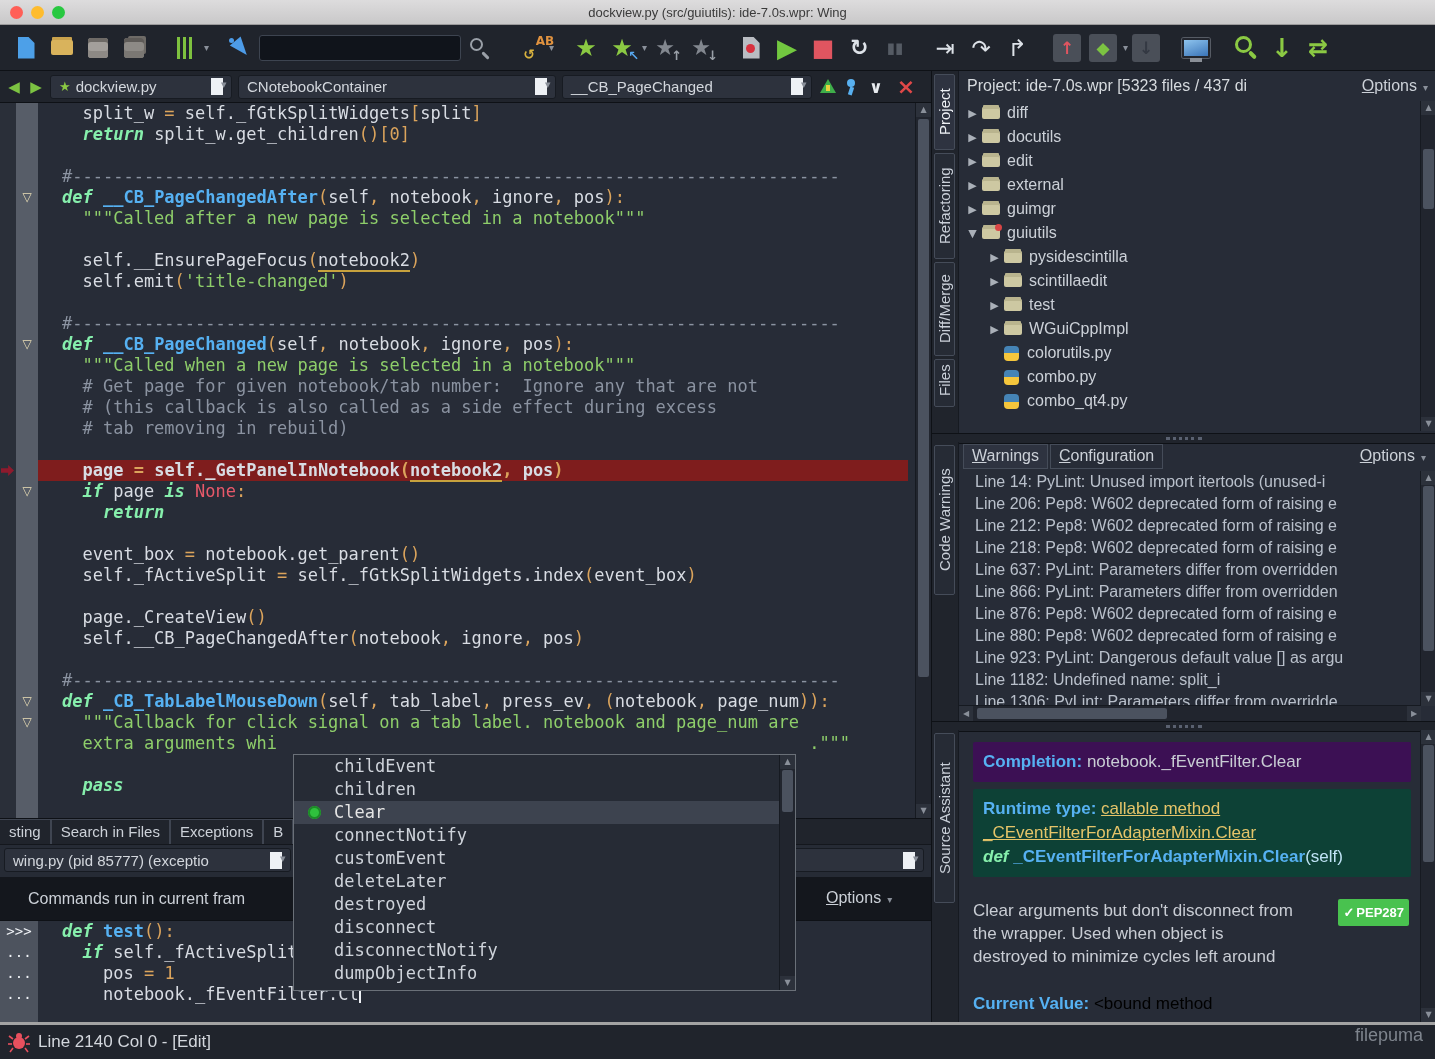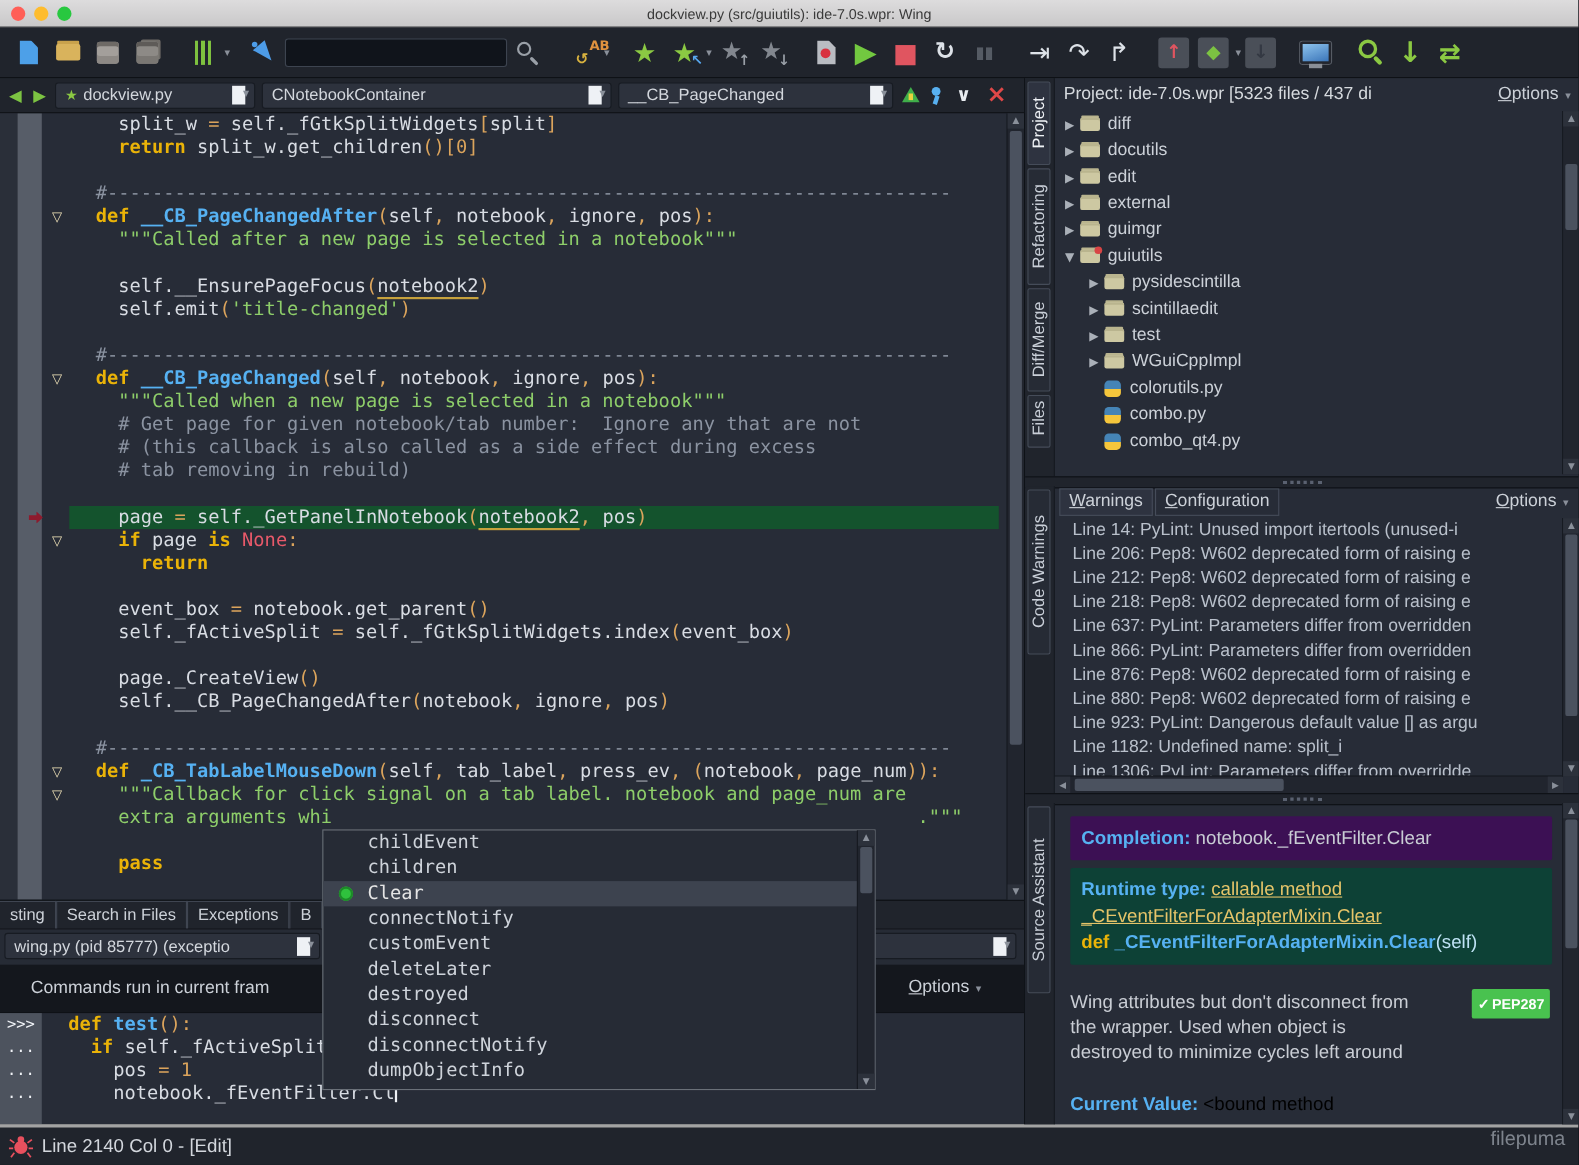--- a/index.html
+++ b/index.html
@@ -76,30 +76,30 @@
     border-left:8px solid transparent;border-right:8px solid transparent;border-bottom:14px solid #3fae4a;}
   .warn-tri::after{content:"";position:absolute;left:8px;top:8px;width:4px;height:6px;background:#e8d23f;}
   .pin-blue{position:relative;width:14px;height:20px;}
   .pin-blue::before{content:"";position:absolute;left:3px;top:2px;width:8px;height:8px;border-radius:50%;background:#58b0f0;}
   .pin-blue::after{content:"";position:absolute;left:5px;top:10px;width:4px;height:8px;background:#58b0f0;transform:rotate(18deg);}
 
   
   #code{left:0;top:103px;width:931px;height:715px;background:#272c37;overflow:hidden;}
   #code::before{content:"";position:absolute;left:0;top:0;bottom:0;width:16px;background:#2a2f39;}
   #code::after{content:"";position:absolute;left:16px;top:0;bottom:0;width:22px;background:#575d68;}
-  .crow{display:flex;height:21px;line-height:21px;position:relative;z-index:2;margin-left:25px;}
+  .crow{display:flex;height:21px;line-height:21px;position:relative;z-index:2;}
   .gm{width:16px;flex:none;position:relative;}
   .gf{width:22px;flex:none;text-align:center;color:#ecdfb6;font-size:12px;line-height:21px;
       font-family:"DejaVu Sans",sans-serif;}
   .ltext{flex:1;padding-left:24px;white-space:pre;font-family:"DejaVu Sans Mono",monospace;
       font-size:17px;color:#d8dce3;margin-right:23px;}
-  .hl .ltext{background:#14532d;}
+  .hl .ltext{background:#7f1d1d;font-weight:bold;}
   .arrowmark{position:absolute;left:1px;top:5px;width:13px;height:11px;background:#8e1a2d;
       clip-path:polygon(0 30%,55% 30%,55% 0,100% 50%,55% 100%,55% 70%,0 70%);}
-  .t{color:#d8dce3}.k{color:#eab308;font-weight:bold}
+  .t{color:#d8dce3}.k{color:#86efac;font-style:italic;font-weight:bold}
   .f{color:#56b1f2;font-weight:bold}.s{color:#8ece6a}.c{color:#8b93a1}
   .o{color:#dba45c}.n{color:#dba45c}.e{color:#e8596a}
   .u{color:#d8dce3;border-bottom:2px solid #c7a23d}
   
   .vs{position:absolute;top:0;bottom:0;width:15px;background:#21252e;border-left:1px solid #161a21;z-index:3;}
   .vs .sa{position:absolute;left:0;right:0;height:14px;text-align:center;font-size:8px;color:#8a909a;
       line-height:14px;background:#2c313b;font-family:"DejaVu Sans",sans-serif;}
   .vs .sa.b{bottom:0;} .vs .sa.t{top:0;}
   .vthumb{position:absolute;left:2px;right:2px;background:#4b525f;border-radius:2px;}
 
@@ -666,21 +666,21 @@
           <span class="alabel">Completion:</span>
           <span>notebook._fEventFilter.Clear</span>
         </div>
         <div class="ablock teal">
           <span class="alabel">Runtime type:</span>
           <span class="alink">callable method</span><br>
           <span class="alink">_CEventFilterForAdapterMixin.Clear</span><br>
           <span class="k" style="font-size:17px">def</span><span class="f" style="font-size:17px"> _CEventFilterForAdapterMixin.Clear</span><span style="color:#bfe3f5">(self)</span>
         </div>
         <div class="adoc">
-          <span>Wing attributes but don't disconnect from</span>
+          <span>Clear arguments but don't disconnect from</span>
           <span class="badge">PEP287</span><br>
           <span>the wrapper. Used when object is</span><br>
           <span>destroyed to minimize cycles left around</span>
         </div>
       </div>
       <div class="curval">
         <span class="alabel">Current Value:</span>
         <span>&lt;bound method</span>
       </div>
       <div class="vs" style="right:0;top:0;bottom:0">

